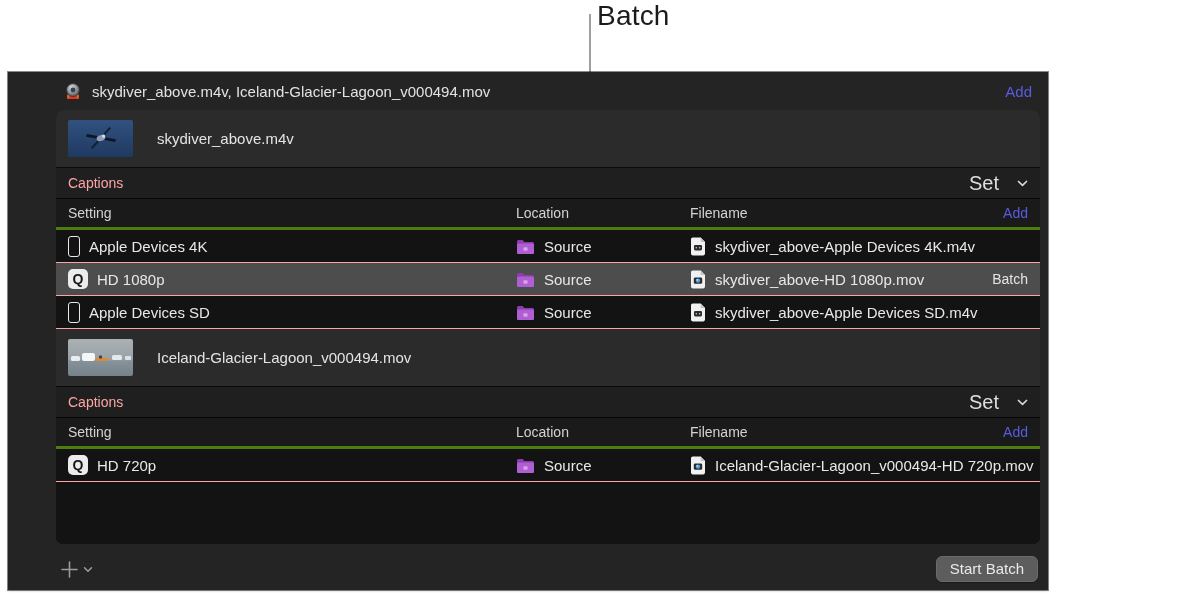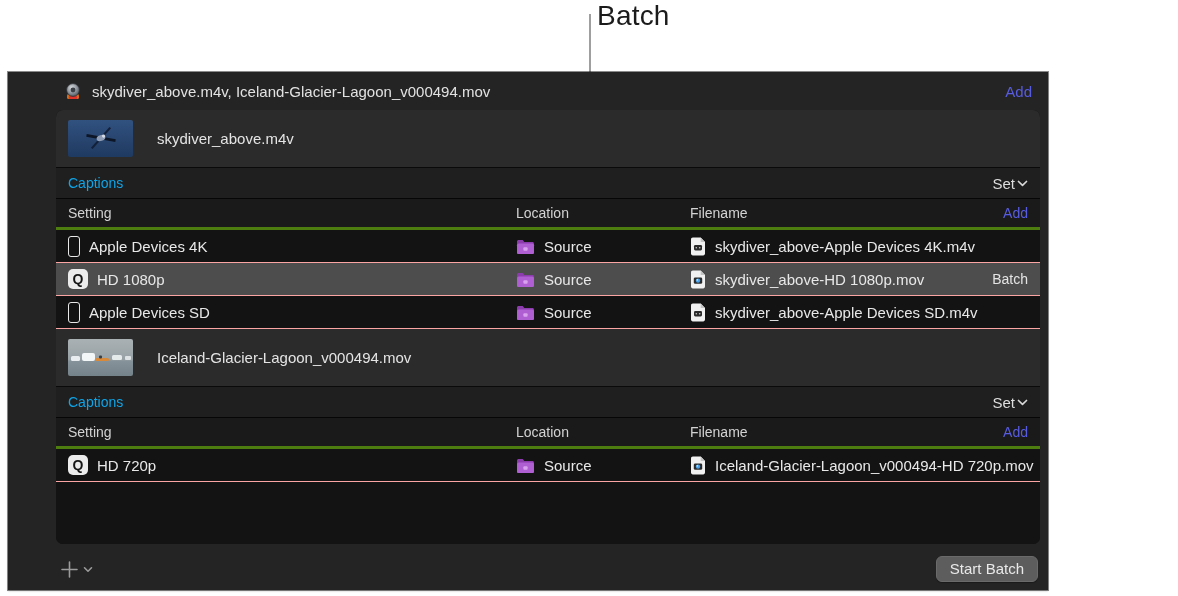--- a/index.html
+++ b/index.html
@@ -23,22 +23,22 @@
   .list { flex:1; margin:0 8px 6px 8px; border-radius:7px; overflow:hidden;
           background:#131313; display:flex; flex-direction:column; }
 
   .job-header { height:58px; flex:none; background:#2b2b2b; display:flex; align-items:center;
                 padding:0 12px; gap:24px; border-bottom:1px solid #0a0a0a; }
   .thumb { width:65px; height:37px; border-radius:2px; overflow:hidden; flex:none; }
   .job-title { color:#e4e4e4; font-size:15px; }
 
   .captions-row { height:31px; flex:none; background:#1f1f1f; display:flex; align-items:center;
                   justify-content:space-between; padding:0 12px; border-bottom:1px solid #060606; }
-  .captions-row .lbl { color:#0ea5e9; font-size:14px; }
-  .set-btn { display:flex; align-items:center; gap:2px; color:#dedede; font-size:15px; cursor:default; }
+  .captions-row .lbl { color:#fca5a5; font-size:14px; }
+  .set-btn { display:flex; align-items:center; gap:18px; color:#dedede; font-size:20px; cursor:default; }
 
   .table-header { height:31px; flex:none; background:#1a1a1a; position:relative; display:flex;
                   align-items:center; padding:0 12px; border-bottom:3px solid #4d7c0f; }
   .table-header .h { color:#d3d3d3; font-size:14px; }
   .abs-loc   { position:absolute; left:460px; }
   .abs-file  { position:absolute; left:634px; }
   .abs-right { position:absolute; right:12px; }
 
   .row { height:33px; flex:none; background:#131313; position:relative; display:flex;
          align-items:center; padding:0 12px; border-bottom:1px solid #fca5a5; }

